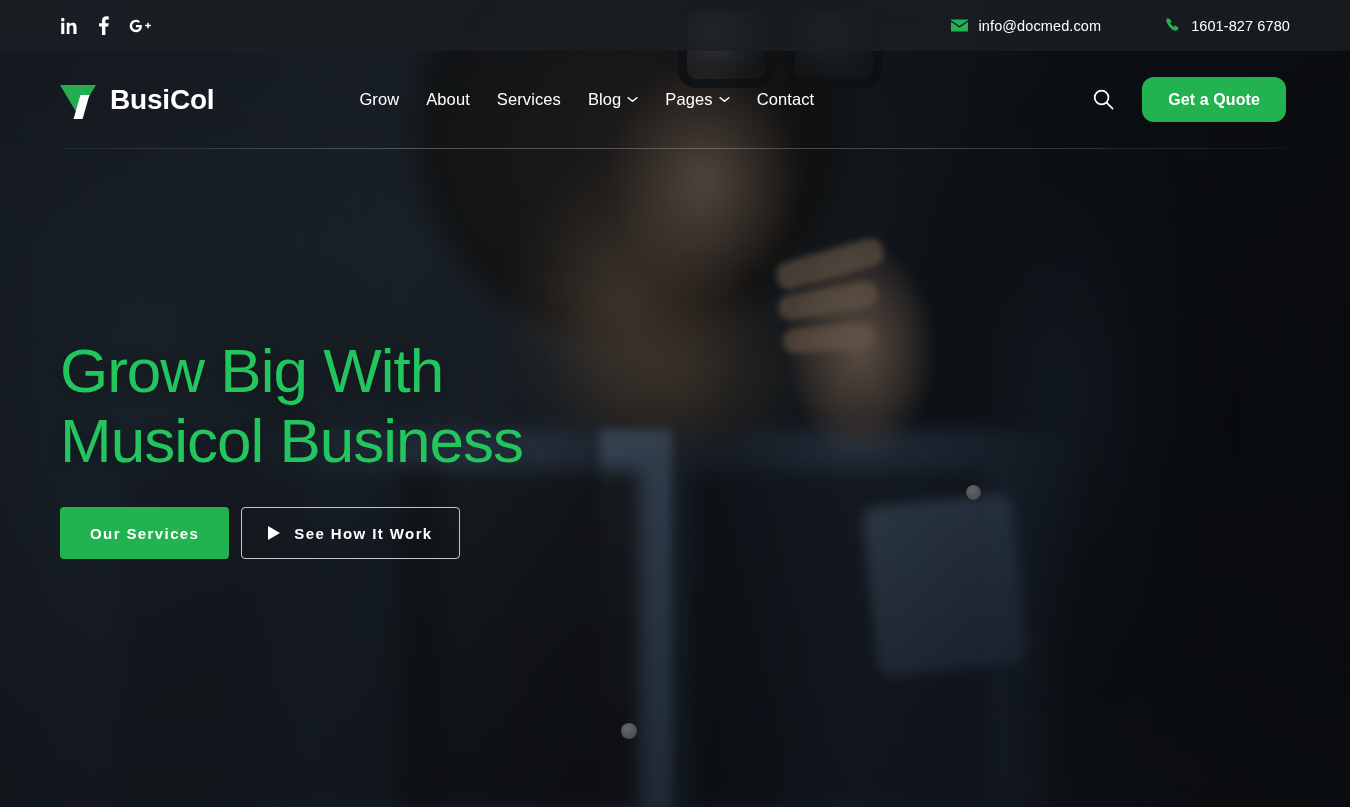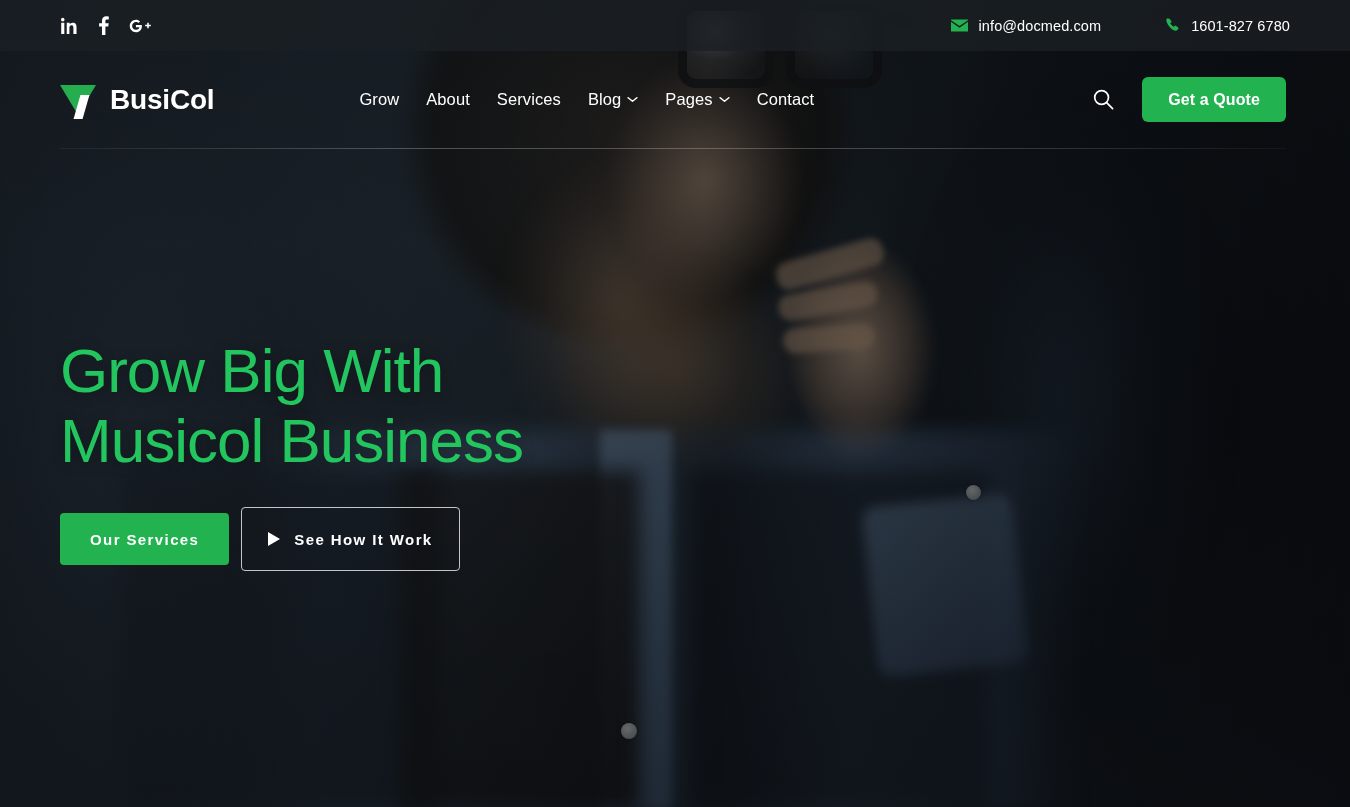--- a/index.html
+++ b/index.html
@@ -231,21 +231,21 @@
     display:flex; align-items:center; gap:28px;
   }
   .search-btn{
     background:none; border:0; cursor:pointer; padding:0;
     display:flex; align-items:center; justify-content:center;
     width:22px; height:22px;
   }
   .search-btn svg{ display:block; stroke:#ffffff; fill:none; }
   .quote-btn{
     background:#22b24f; color:#ffffff;
-    border:0; border-radius:6px; cursor:pointer;
+    border:0; border-radius:12px; cursor:pointer;
     padding:0 26px; height:45px;
     font-size:16px; font-weight:600; letter-spacing:.1px;
     font-family:"Liberation Sans", sans-serif;
     display:inline-flex; align-items:center; justify-content:center;
   }
 
   
   .hero-content{
     position:absolute; left:60px; top:336px; width:760px;
     z-index:5;
@@ -272,21 +272,21 @@
     background:#22b24f; color:#ffffff;
     border:0; border-radius:4px; cursor:pointer;
     height:52px; padding:0 30px;
     font-size:15px; font-weight:700; letter-spacing:1.4px;
     font-family:"Liberation Sans", sans-serif;
     display:inline-flex; align-items:center; justify-content:center;
   }
   .btn-ghost{
     background:transparent; color:#ffffff;
     border:1px solid rgba(255,255,255,.75); border-radius:4px; cursor:pointer;
-    height:64px; padding:9px 26px;
+    height:52px; padding:9px 26px;
     font-size:15px; font-weight:700; letter-spacing:1.4px;
     font-family:"Liberation Sans", sans-serif;
     display:inline-flex; align-items:center; justify-content:center; gap:14px;
   }
   .play-tri{
     width:0; height:0;
     border-top:7px solid transparent;
     border-bottom:7px solid transparent;
     border-left:12px solid #ffffff;
   }

